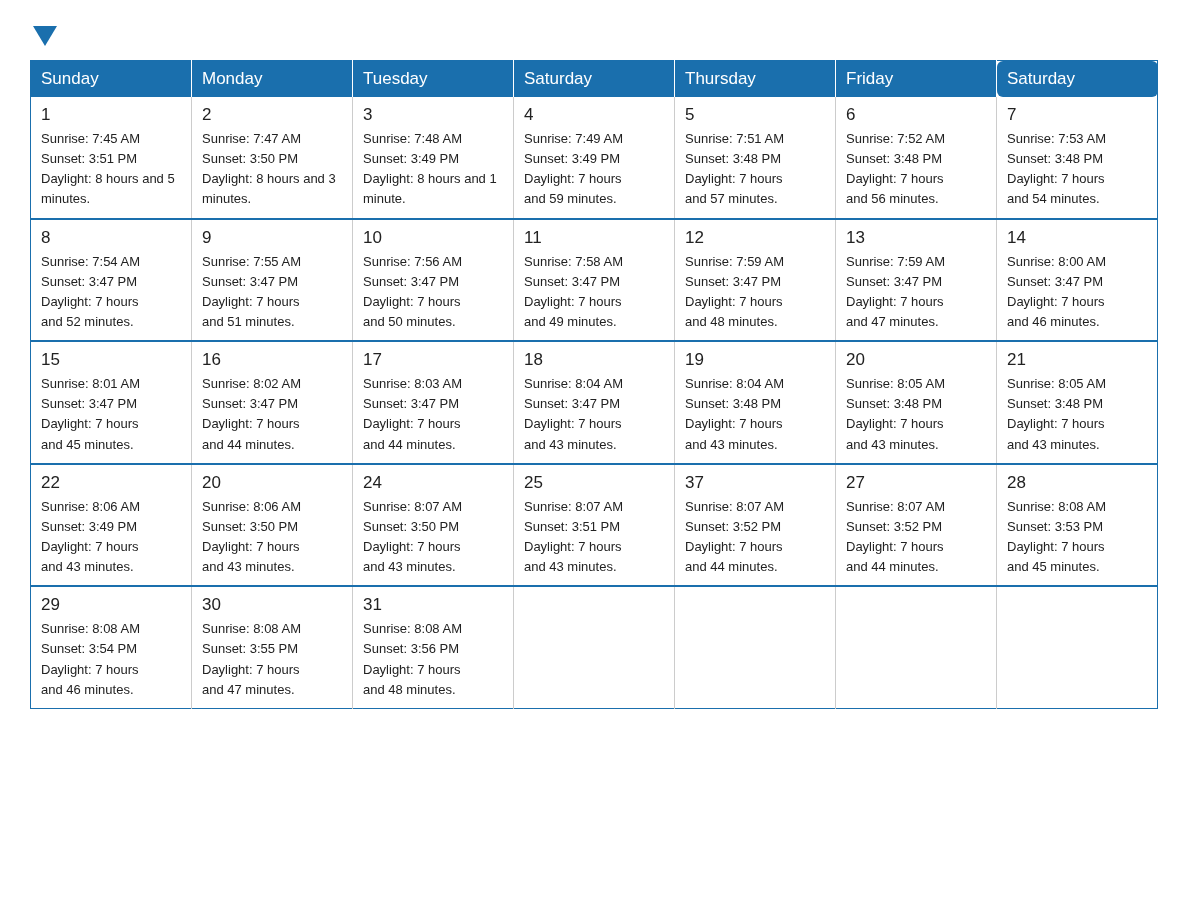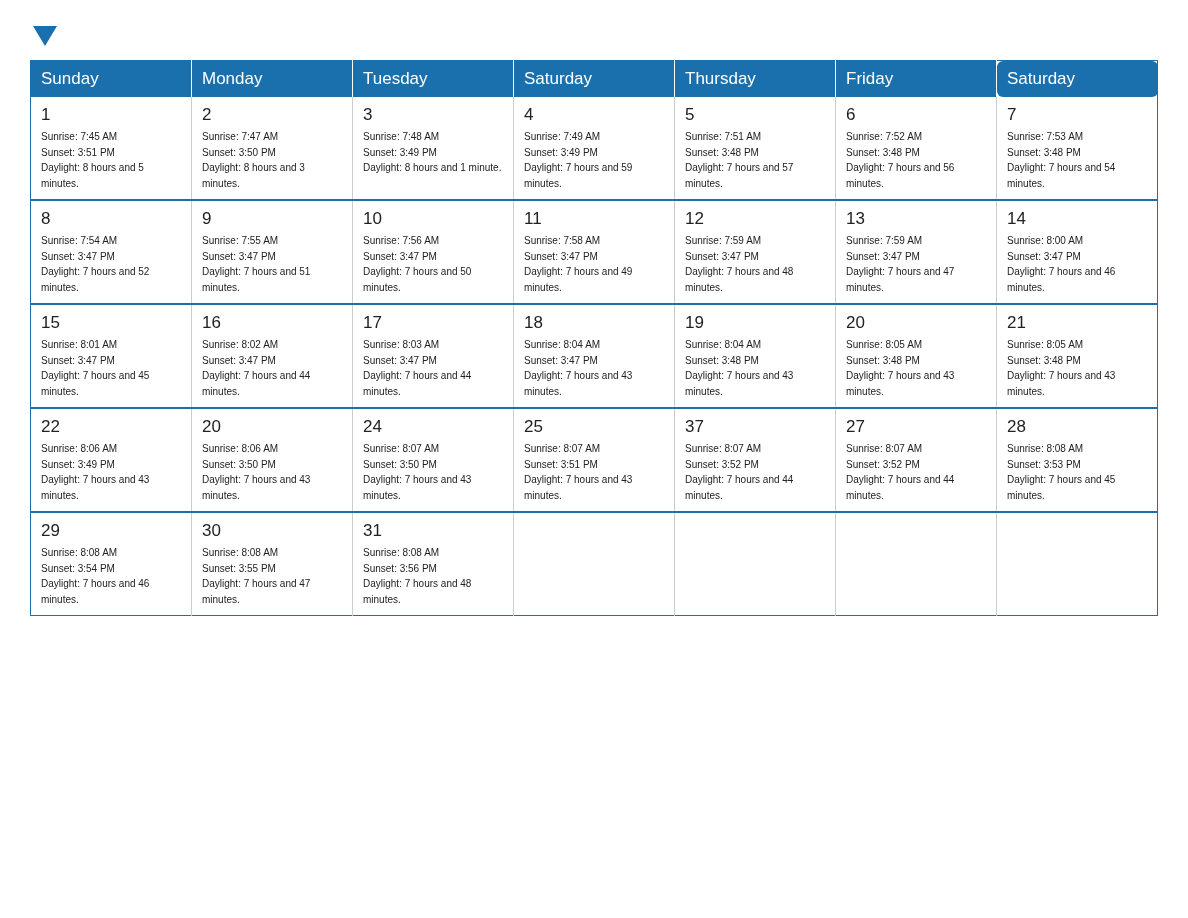--- a/index.html
+++ b/index.html
@@ -97,21 +97,21 @@
       border-bottom: none;
       margin-left: 28px;
     }
     .day-number {
       font-size: 17px;
       font-weight: normal;
       margin-bottom: 4px;
       display: block;
     }
     .day-info {
-      font-size: 10px;
+      font-size: 13px;
       color: #222;
       line-height: 1.55;
     }
     .empty-cell {
       background: #fff;
     }
   </style>
 </head>
 <body>
 

